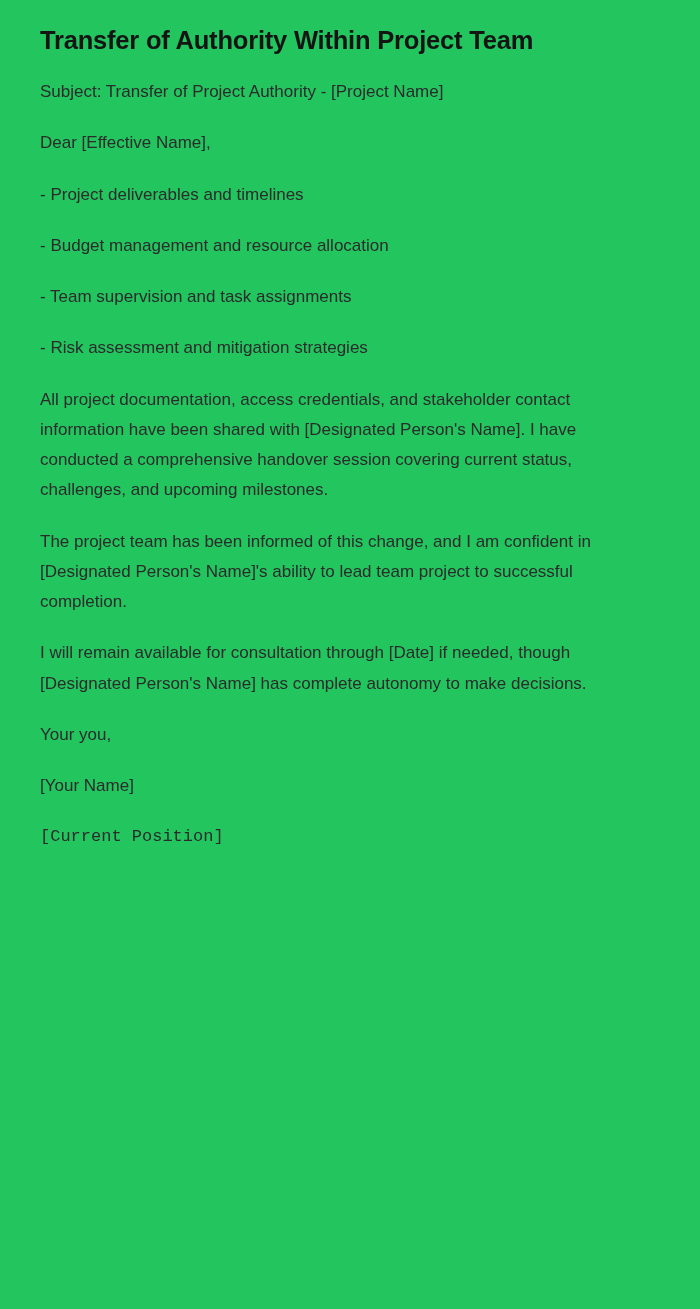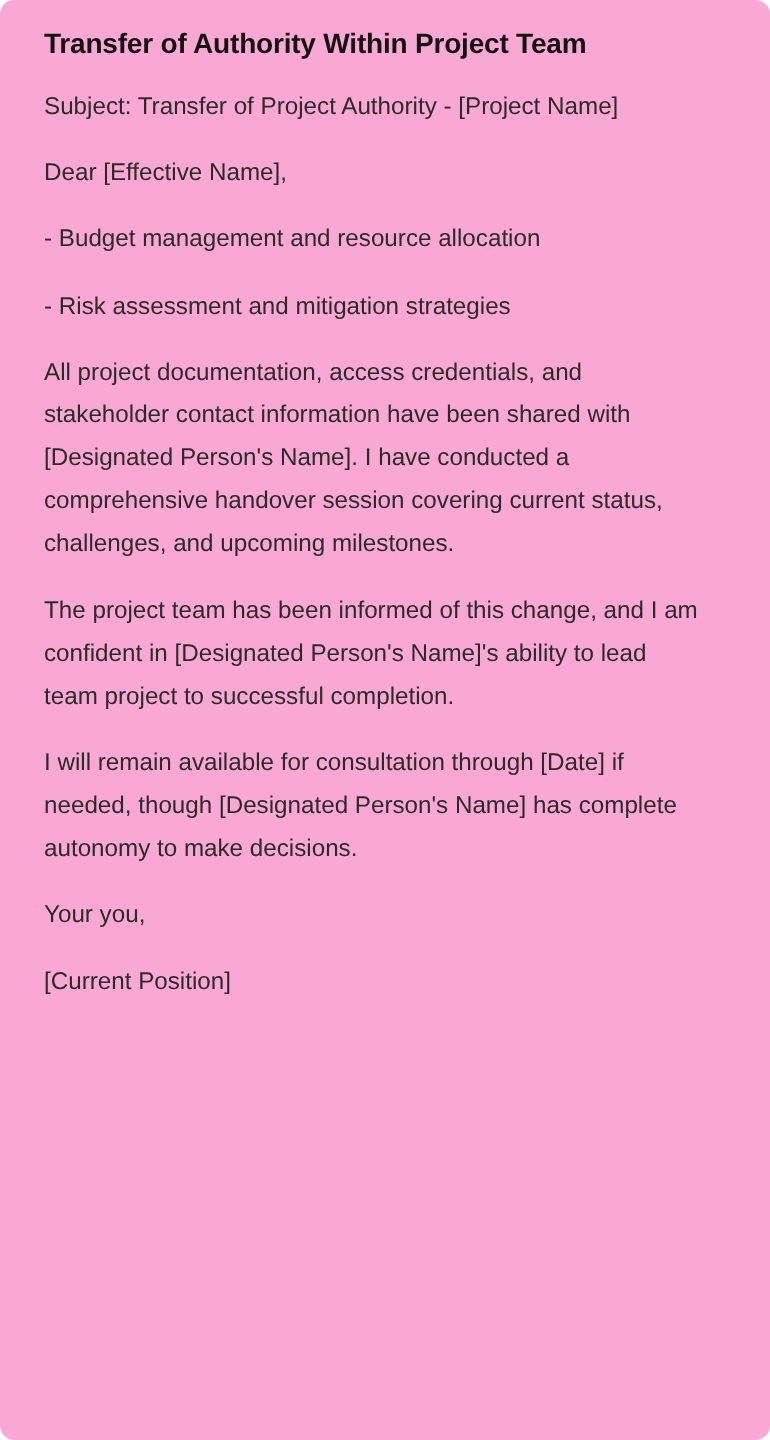--- a/index.html
+++ b/index.html
@@ -10,77 +10,80 @@
   }
 
   body {
     font-family: "Liberation Sans", sans-serif;
     -webkit-font-smoothing: antialiased;
   }
 
   .page {
     width: 700px;
     min-height: 1309px;
-    background: #f9a8d4;
+    background: #22c55e;
     box-sizing: border-box;
     padding: 24px 40px 40px 40px;
     margin: 0 auto;
-    border-radius: 13px;
   }
 
   .doc-title {
     font-size: 25.5px;
     font-weight: 700;
     line-height: 1.3;
     color: #141414;
     letter-spacing: -0.2px;
     margin: 0 0 20px 0;
   }
 
   .para {
-    font-size: 22px;
+    font-size: 17px;
     line-height: 1.78;
     color: #2b2b2b;
     margin: 0 0 21px 0;
     max-width: 602px;
     word-wrap: break-word;
   }
 
   .para.list-item {
     margin: 0 0 21px 0;
   }
 
   .para:last-child {
     margin-bottom: 16px;
+    font-family: Liberation Mono, monospace;
   }
 </style>
 </head>
 <body>
 
 <div class="page">
 
   <h1 class="doc-title">Transfer of Authority Within Project Team</h1>
 
   <p class="para">Subject: Transfer of Project Authority - [Project Name]</p>
 
   <p class="para">Dear [Effective Name],</p>
 
 
 
+  <p class="para list-item">- Project deliverables and timelines</p>
 
   <p class="para list-item">- Budget management and resource allocation</p>
 
 
+  <p class="para list-item">- Team supervision and task assignments</p>
 
   <p class="para list-item">- Risk assessment and mitigation strategies</p>
 
   <p class="para">All project documentation, access credentials, and stakeholder contact information have been shared with [Designated Person's Name]. I have conducted a comprehensive handover session covering current status, challenges, and upcoming milestones.</p>
 
   <p class="para">The project team has been informed of this change, and I am confident in [Designated Person's Name]'s ability to lead team project to successful completion.</p>
 
   <p class="para">I will remain available for consultation through [Date] if needed, though [Designated Person's Name] has complete autonomy to make decisions.</p>
 
   <p class="para">Your you,</p>
 
+  <p class="para">[Your Name]</p>
 
   <p class="para">[Current Position]</p>
 
 </div>
 
 </body></html>

